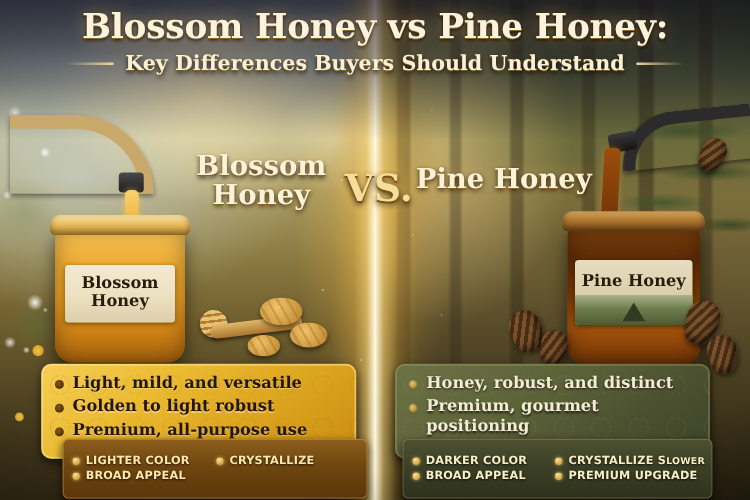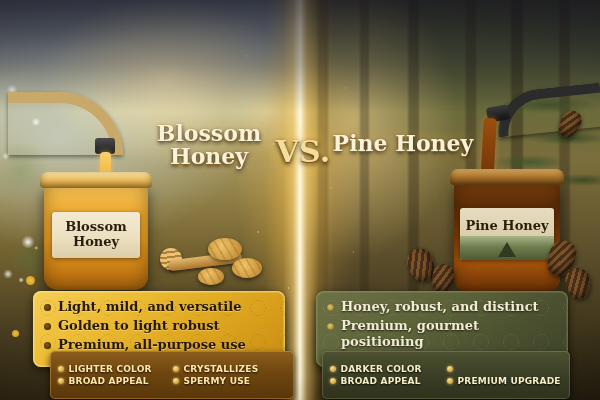--- a/index.html
+++ b/index.html
@@ -424,20 +424,28 @@
     <div class="jar-glass"></div>
     <div class="jar-rim"></div>
     <div class="jar-label">
       <div class="jar-label-text">Pine Honey</div>
       <div class="label-scene">
         <div class="label-tree"></div>
       </div>
     </div>
   </div>
 
+  <div class="headline">
+    <div class="title">Blossom Honey vs Pine Honey:</div>
+    <div class="subtitle-row">
+      <span class="rule"></span>
+      <span class="subtitle">Key Differences Buyers Should Understand</span>
+      <span class="rule r2"></span>
+    </div>
+  </div>
 
   <div class="vsrow">
     <div class="brand left">
       <div>Blossom</div>
       <div>Honey</div>
     </div>
     <div class="vs">VS.</div>
     <div class="brand right">Pine Honey</div>
   </div>
 
@@ -473,39 +481,36 @@
     </div>
   </div>
 
   <div class="badges" id="badges-left">
     <div class="badge">
       <span class="badge-dot"></span>
       <span class="badge-text">LIGHTER COLOR</span>
     </div>
     <div class="badge">
       <span class="badge-dot"></span>
-      <span class="badge-text">CRYSTALLIZES</span>
+      <span class="badge-text">CRYSTALLIZE</span>
     </div>
     <div class="badge">
       <span class="badge-dot"></span>
       <span class="badge-text">BROAD APPEAL</span>
     </div>
-    <div class="badge">
-      <span class="badge-dot"></span>
-      <span class="badge-text">SPERMY USE</span>
-    </div>
   </div>
 
   <div class="badges" id="badges-right">
     <div class="badge">
       <span class="badge-dot"></span>
       <span class="badge-text">DARKER COLOR</span>
     </div>
     <div class="badge">
       <span class="badge-dot"></span>
+      <span class="badge-text"><span>CRYSTALLIZE S</span><span class="small">LOWER</span></span>
     </div>
     <div class="badge">
       <span class="badge-dot"></span>
       <span class="badge-text">BROAD APPEAL</span>
     </div>
     <div class="badge">
       <span class="badge-dot"></span>
       <span class="badge-text">PREMIUM UPGRADE</span>
     </div>
   </div>

